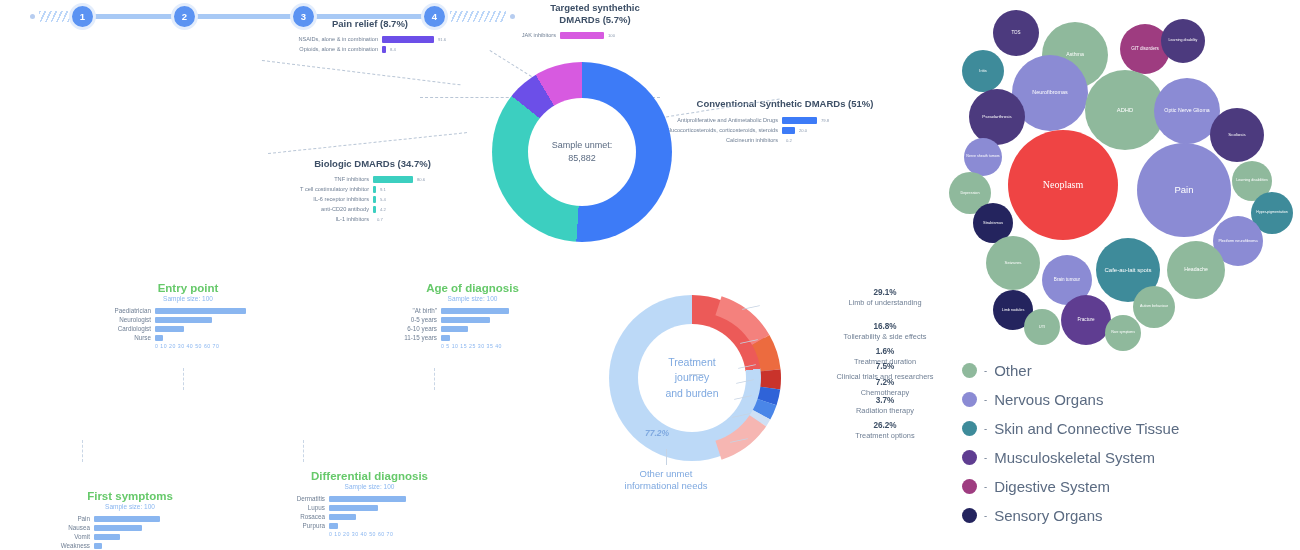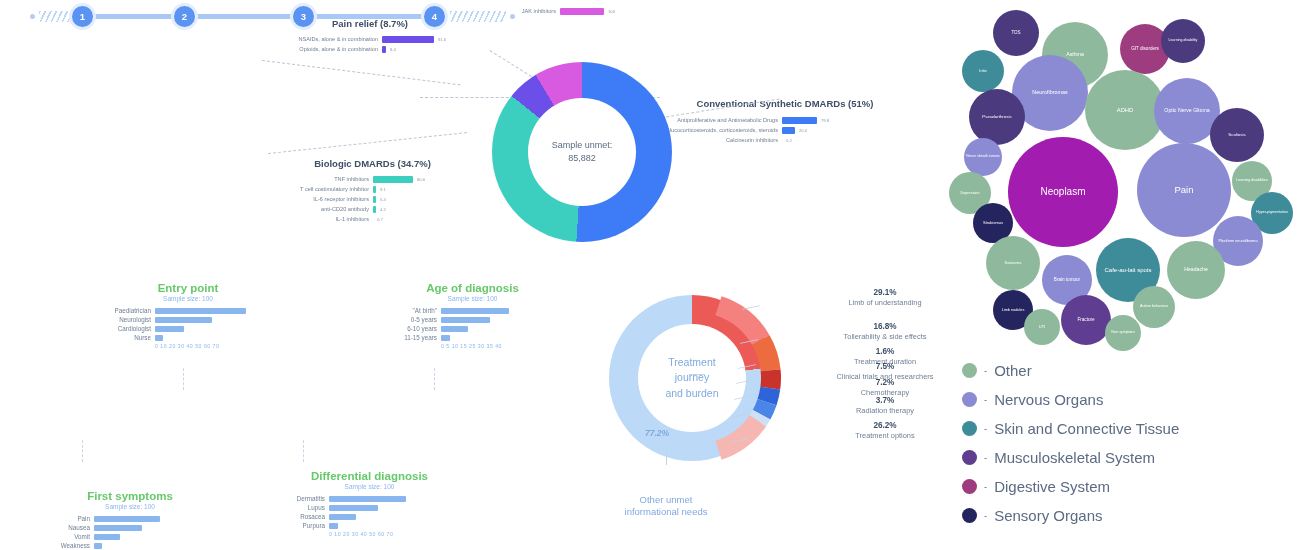--- a/index.html
+++ b/index.html
@@ -93,20 +93,24 @@
         <div class="lab" style="width: 108px;">Opioids, alone &amp; in combination</div>
         <div class="bwrap">
           <div class="bar" style="width: 4px; background: rgb(108, 79, 232);"></div>
           <div class="val-label">8.4</div>
         </div>
       </div>
     </div>
 </div>
 
 <div class="panel" style="left:490px;top:2px;width:210px;">
+  <div class="ttl">
+    <span>Targeted synthethic</span><br>
+    <span>DMARDs (5.7%)</span>
+  </div>
   <div id="targeted-rows" style="margin-top:6px;">
       <div class="brow">
         <div class="lab" style="width: 66px;">JAK inhibitors</div>
         <div class="bwrap">
           <div class="bar" style="width: 44px; background: rgb(215, 90, 224);"></div>
           <div class="val-label">100</div>
         </div>
       </div>
     </div>
 </div>
@@ -311,21 +315,21 @@
     <div>
       <div>Treatment</div>
       <div>journey</div>
       <div>and burden</div>
     </div>
   </div>
 </div>
 <div class="tj-pct" style="left:709px;top:367px;color:#ffffff;">22.8%</div>
 <div class="tj-pct" style="left:645px;top:428px;color:#7fa9e0;">77.2%</div>
 <div class="lead-v" style="left:666px;top:449px;height:16px;"></div>
-<div class="ann" style="left:596px;top:494px;width:140px;">
+<div class="ann" style="left:596px;top:468px;width:140px;">
   <div style="font-size:9.5px;color:#7fa9e0;">Other unmet</div>
   <div style="font-size:9.5px;color:#7fa9e0;">informational needs</div>
 </div>
 <div class="lead" style="left:689px;top:374px;width:16px;"></div>
 
 <svg id="tj-ring" class="panel" viewBox="0 0 176 176">
     <path d="M18.575461516245483,6.209139598616801 A86,86 0 0 1 66.4375844747227,44.92975484666332 L49.126518317810444,54.94609092883464 A66,66 0 0 0 12.39512162874653,25.230269924519867 Z" fill="#f4817d"></path>
     <path d="M66.4375844747227,44.92975484666332 A86,86 0 0 1 77.55398291545312,79.25265712902738 L57.657707818836116,81.2869229129745 A66,66 0 0 0 49.126518317810444,54.94609092883464 Z" fill="#ec6b3f"></path>
     <path d="M77.55398291545312,79.25265712902738 A86,86 0 0 1 77.22219804089808,99.54023228006912 L57.40308221743341,96.85645733121584 A66,66 0 0 0 57.657707818836116,81.2869229129745 Z" fill="#c9332b"></path>
     <path d="M77.22219804089808,99.54023228006912 A86,86 0 0 1 73.54510126891,115.3202573019218 L54.58112422962861,108.96670909217255 A66,66 0 0 0 57.40308221743341,96.85645733121584 Z" fill="#2f63d8"></path>
@@ -392,21 +396,21 @@
     </div>
     <div class="bub" style="left: 14px; top: 84px; width: 56px; height: 56px; background: rgb(76, 58, 126); font-size: 4.4px; padding: 2px;">
       <span>Pseudarthrosis</span>
     </div>
     <div class="bub" style="left: 255px; top: 103px; width: 54px; height: 54px; background: rgb(76, 58, 126); font-size: 4.4px; padding: 2px;">
       <span>Scoliosis</span>
     </div>
     <div class="bub" style="left: 9px; top: 133px; width: 38px; height: 38px; background: rgb(139, 139, 212); font-size: 3.6px; padding: 2px;">
       <span>Nerve sheath tumors</span>
     </div>
-    <div class="bub" style="left: 53px; top: 132px; width: 110px; height: 110px; background: #a21caf; font-size: 10px; padding: 2px;">
+    <div class="bub" style="left: 53px; top: 125px; width: 110px; height: 110px; background: #ef4444; font-size: 10px; padding: 2px; font-family: Liberation Serif, serif;">
       <span>Neoplasm</span>
     </div>
     <div class="bub" style="left: 182px; top: 138px; width: 94px; height: 94px; background: rgb(139, 139, 212); font-size: 9.5px; padding: 2px;">
       <span>Pain</span>
     </div>
     <div class="bub" style="left: -6px; top: 167px; width: 42px; height: 42px; background: rgb(143, 185, 156); font-size: 3.8px; padding: 2px;">
       <span>Depression</span>
     </div>
     <div class="bub" style="left: 277px; top: 156px; width: 40px; height: 40px; background: rgb(143, 185, 156); font-size: 3.6px; padding: 2px;">
       <span>Learning disabilities</span>

